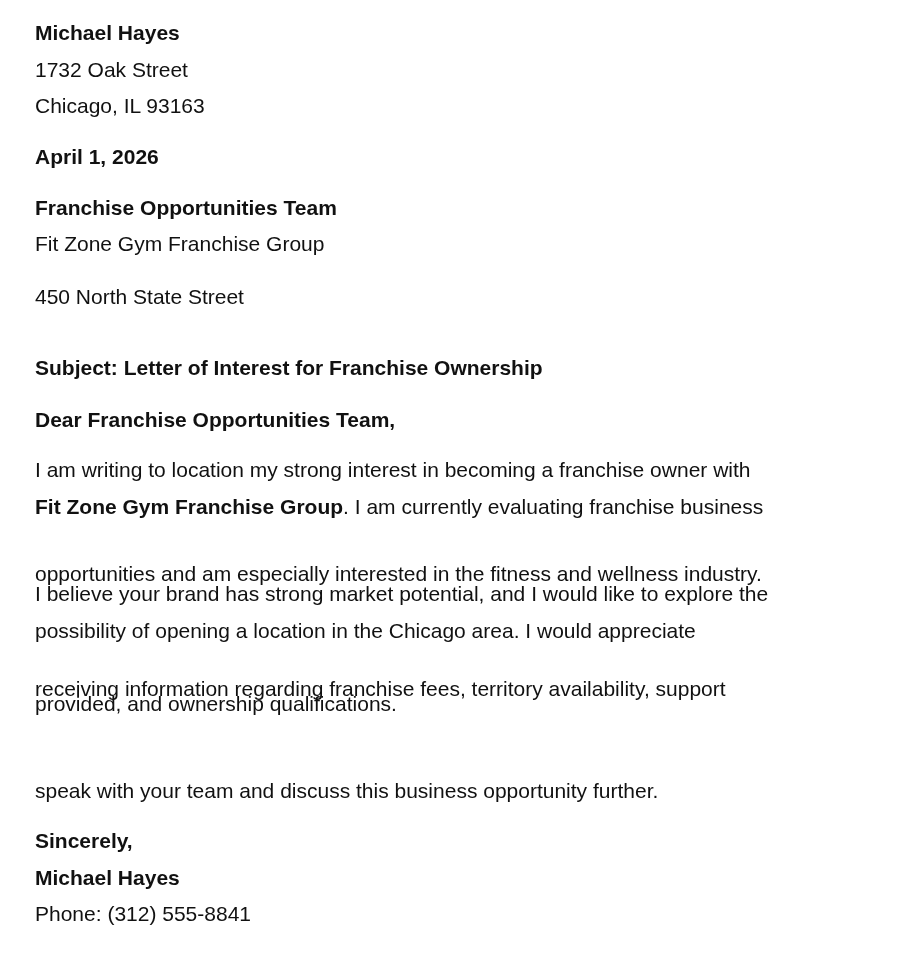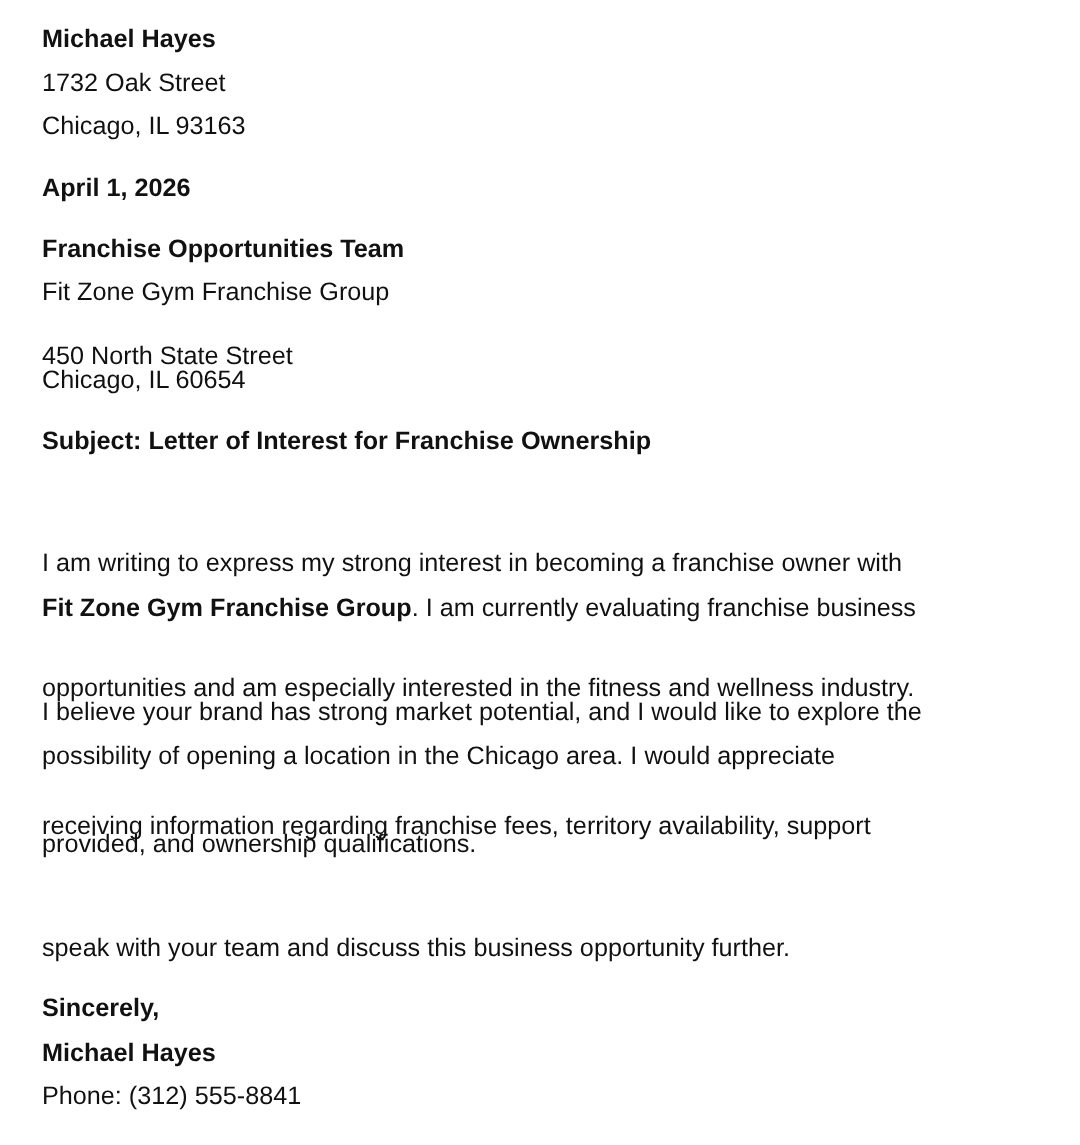--- a/index.html
+++ b/index.html
@@ -22,26 +22,26 @@
 <div class="page">
   <div class="line b" style="top:20px">Michael Hayes</div>
   <div class="line" style="top:57px">1732 Oak Street</div>
   <div class="line" style="top:93px">Chicago, IL 93163</div>
 
   <div class="line b" style="top:144px">April 1, 2026</div>
 
   <div class="line b" style="top:195px">Franchise Opportunities Team</div>
   <div class="line" style="top:231px">Fit Zone Gym Franchise Group</div>
   <div class="line" style="top:284px">450 North State Street</div>
-  <div class="line" style="top:304px">Chicago, IL 60654</div>
 
   <div class="line b" style="top:355px">Subject: Letter of Interest for Franchise Ownership</div>
 
+  <div class="line b" style="top:407px">Dear Franchise Opportunities Team,</div>
 
-  <div class="line" style="top:457px">I am writing to express my strong interest in becoming a franchise owner with</div>
+  <div class="line" style="top:457px">I am writing to location my strong interest in becoming a franchise owner with</div>
   <div class="line" style="top:494px"><span class="b">Fit Zone Gym Franchise Group</span><span>. I am currently evaluating franchise business</span></div>
   <div class="line" style="top:561px">opportunities and am especially interested in the fitness and wellness industry.</div>
 
   <div class="line" style="top:581px">I believe your brand has strong market potential, and I would like to explore the</div>
   <div class="line" style="top:618px">possibility of opening a location in the Chicago area. I would appreciate</div>
   <div class="line" style="top:676px">receiving information regarding franchise fees, territory availability, support</div>
   <div class="line" style="top:691px">provided, and ownership qualifications.</div>
 
   <div class="line" style="top:778px">speak with your team and discuss this business opportunity further.</div>
 

